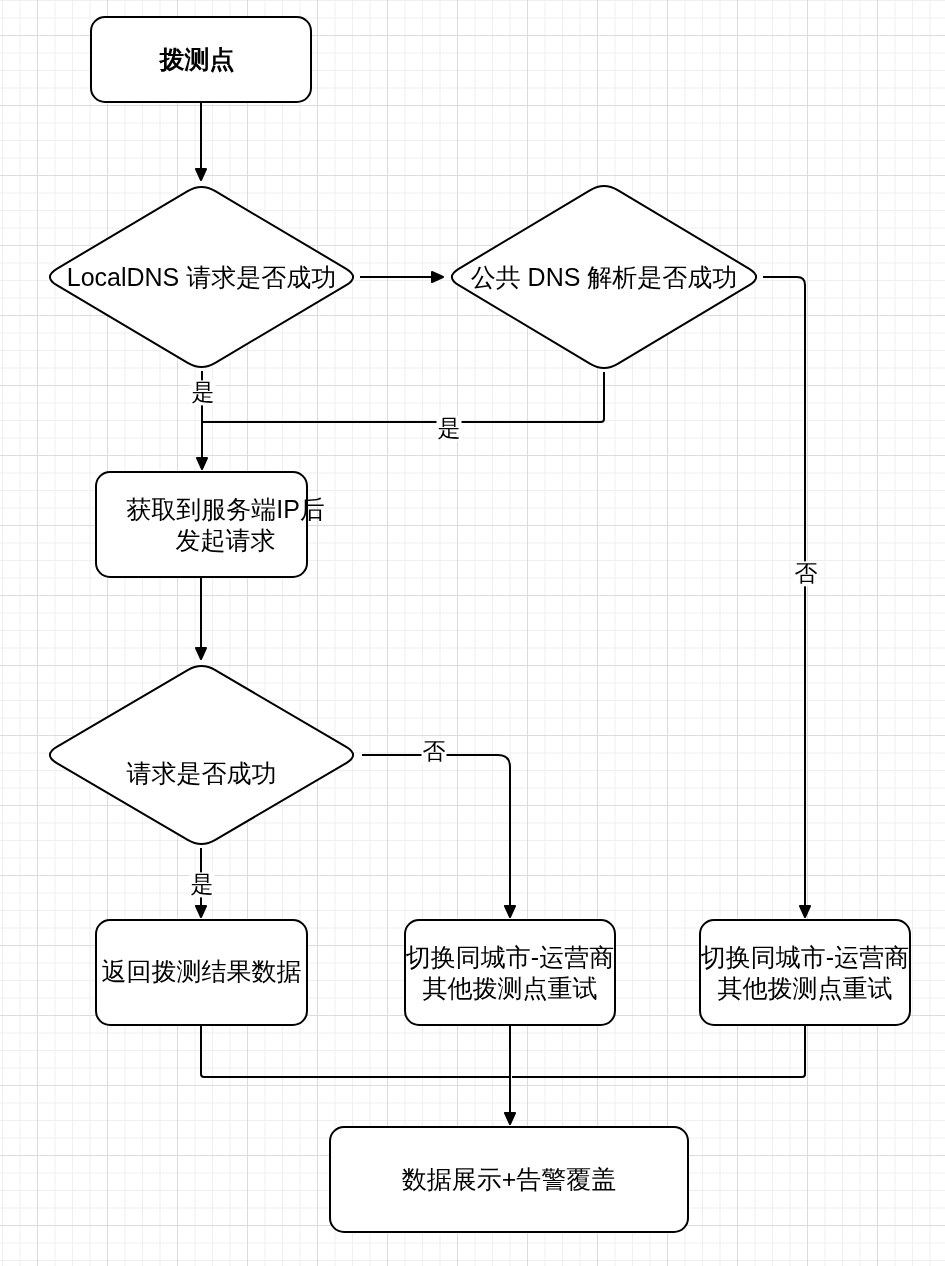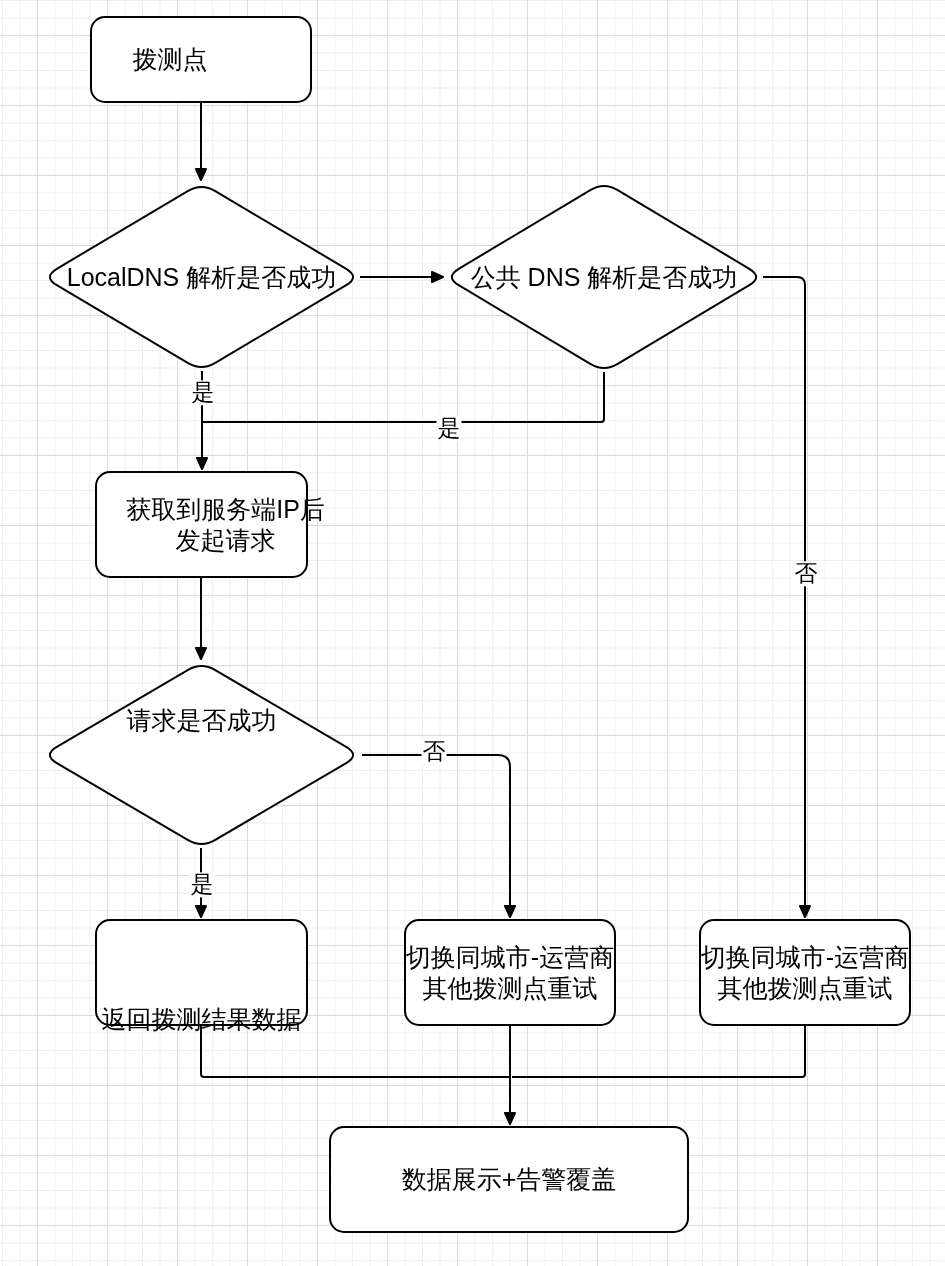--- a/index.html
+++ b/index.html
@@ -75,27 +75,27 @@
       <path class="edge" d="M763,277 L797,277 Q805,277 805,285 L805,917" marker-end="url(#arrow)"></path>
       <path class="edge" d="M201,577 L201,659" marker-end="url(#arrow)"></path>
       <path class="edge" d="M201,848 L201,917" marker-end="url(#arrow)"></path>
       <path class="edge" d="M362,755 L498,755 Q510,755 510,767 L510,917" marker-end="url(#arrow)"></path>
       <path class="edge" d="M201,1025 L201,1074 Q201,1077 204,1077 L510,1077"></path>
       <path class="edge" d="M805,1025 L805,1074 Q805,1077 802,1077 L512,1077"></path>
       <path class="edge" d="M510,1025 L510,1124" marker-end="url(#arrow)"></path>
     </g>
   </svg>
 
-  <div class="node-label" style="left:80px; top:17px; width:180px; height:85px;">拨测点</div>
-  <div class="node-label" style="left:43px; top:183px; width:317px; height:188px;">LocalDNS 解析是否成功</div>
+  <div class="node-label" style="left:107px; top:17px; width:180px; height:85px;font-weight:bold;">拨测点</div>
+  <div class="node-label" style="left:43px; top:183px; width:317px; height:188px;">LocalDNS 请求是否成功</div>
   <div class="node-label" style="left:445px; top:182px; width:318px; height:190px;text-align:center;">公共 DNS 解析是否成功</div>
   <div class="node-label" style="left:96px; top:472px; width:211px; height:105px;padding-left:24px;">获取到服务端IP后
 发起请求</div>
-  <div class="node-label" style="left:43px; top:630px; width:317px; height:186px;font-family:Liberation Mono, monospace;">请求是否成功</div>
-  <div class="node-label" style="left:96px; top:920px; width:211px; height:103px;margin-top:48px;">返回拨测结果数据</div>
+  <div class="node-label" style="left:43px; top:680px; width:317px; height:186px;">请求是否成功</div>
+  <div class="node-label" style="left:96px; top:920px; width:211px; height:103px;">返回拨测结果数据</div>
   <div class="node-label" style="left:405px; top:920px; width:210px; height:105px;">切换同城市-运营商
 其他拨测点重试</div>
   <div class="node-label" style="left:700px; top:920px; width:210px; height:105px;">切换同城市-运营商
 其他拨测点重试</div>
   <div class="node-label" style="left:330px; top:1127px; width:358px; height:105px;">数据展示+告警覆盖</div>
 
   <div class="edge-label" style="left:203px; top:393px;">是</div>
   <div class="edge-label" style="left:449px; top:429px;">是</div>
   <div class="edge-label" style="left:806px; top:574px;">否</div>
   <div class="edge-label" style="left:202px; top:885px;">是</div>

